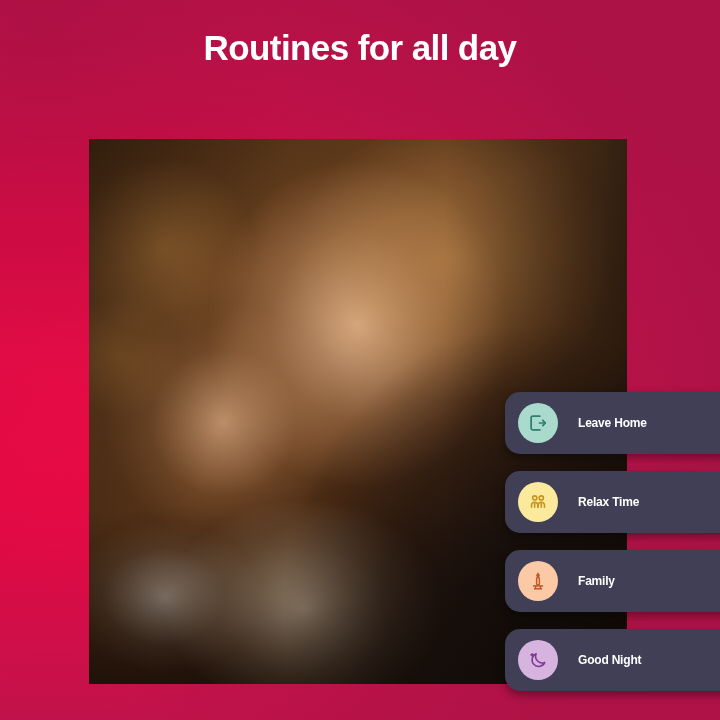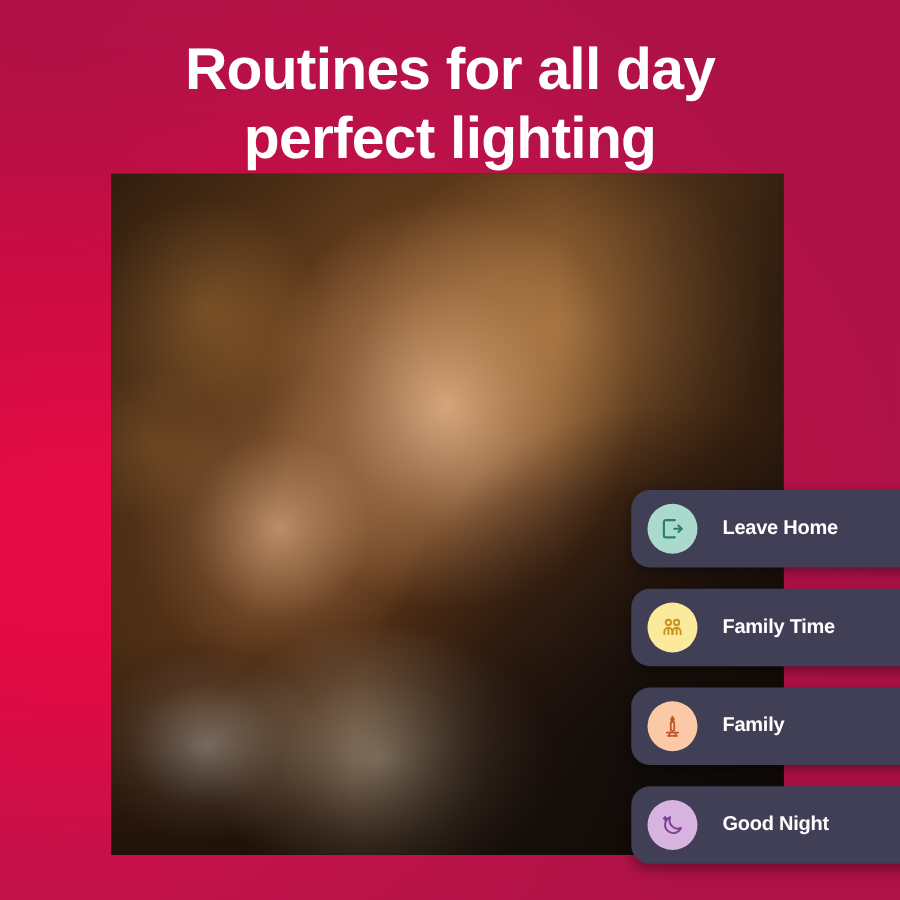--- a/index.html
+++ b/index.html
@@ -33,21 +33,21 @@
       radial-gradient(circle at 96% 6%, rgba(170,17,68,.55) 0%, rgba(170,17,68,0) 45%);
   }
 
   
   .headline {
     position: absolute;
     left: 0; right: 0;
     top: 27px;
     text-align: center;
     color: #FFFFFF;
-    font-size: 47px;
+    font-size: 35px;
     font-weight: 700;
     line-height: 1.18;
     letter-spacing: -0.6px;
     padding: 0 40px;
     box-sizing: border-box;
     -webkit-font-smoothing: antialiased;
   }
   .headline .l2 { display: block; }
 
   
@@ -117,39 +117,38 @@
     width: 40px;
     height: 40px;
     border-radius: 50%;
     display: flex;
     align-items: center;
     justify-content: center;
   }
   .card-label {
     margin-left: 20px;
     color: #FFFFFF;
-    font-size: 16px;
+    font-size: 12px;
     font-weight: 700;
     letter-spacing: -0.2px;
     white-space: nowrap;
     -webkit-font-smoothing: antialiased;
   }
   .chip svg { display: block; }
 </style>
 </head>
 <body>
 
 <div id="stage">
 
   <div class="bg-base"></div>
   <div class="bg-sheen"></div>
 
   <div class="headline">
     <span>Routines for all day</span>
-    <span class="l2">perfect lighting</span>
   </div>
 
   <div class="photo">
     <div class="photo-art"></div>
     <div class="photo-shade"></div>
   </div>
 
   <div class="cards">
 
     <div class="card">
@@ -171,21 +170,21 @@
           <svg width="22" height="22" viewBox="0 0 24 24" fill="none" stroke="#C8941C" stroke-width="1.7" stroke-linecap="round" stroke-linejoin="round">
             <circle cx="8.4" cy="7.6" r="2.3"></circle>
             <circle cx="15.6" cy="7.6" r="2.3"></circle>
             <path d="M4.9 17.8v-2.1a3.5 3.5 0 0 1 3.5-3.5 3.5 3.5 0 0 1 3.5 3.5v2.1"></path>
             <path d="M12.1 17.8v-2.1a3.5 3.5 0 0 1 3.5-3.5 3.5 3.5 0 0 1 3.5 3.5v2.1"></path>
             <path d="M8.4 13.6v4.2"></path>
             <path d="M15.6 13.6v4.2"></path>
           </svg>
         </span>
       </div>
-      <div class="card-label">Family Time</div>
+      <div class="card-label">Relax Time</div>
     </div>
 
     <div class="card">
       <div class="chip" style="background:#FBC9A6;">
         <span>
           <svg width="22" height="22" viewBox="0 0 24 24" fill="none" stroke="#C0562A" stroke-width="1.6" stroke-linecap="round" stroke-linejoin="round">
             <path d="M12 2.6c1.5 1.6 1.9 2.6 1.9 3.5a1.9 1.9 0 0 1-3.8 0c0-.9.4-1.9 1.9-3.5z" fill="#C0562A" stroke="none"></path>
             <rect x="10.5" y="8.1" width="3" height="8" rx="1.1"></rect>
             <path d="M7 17.5h10"></path>
             <path d="M8.4 20.4h7.2"></path>

